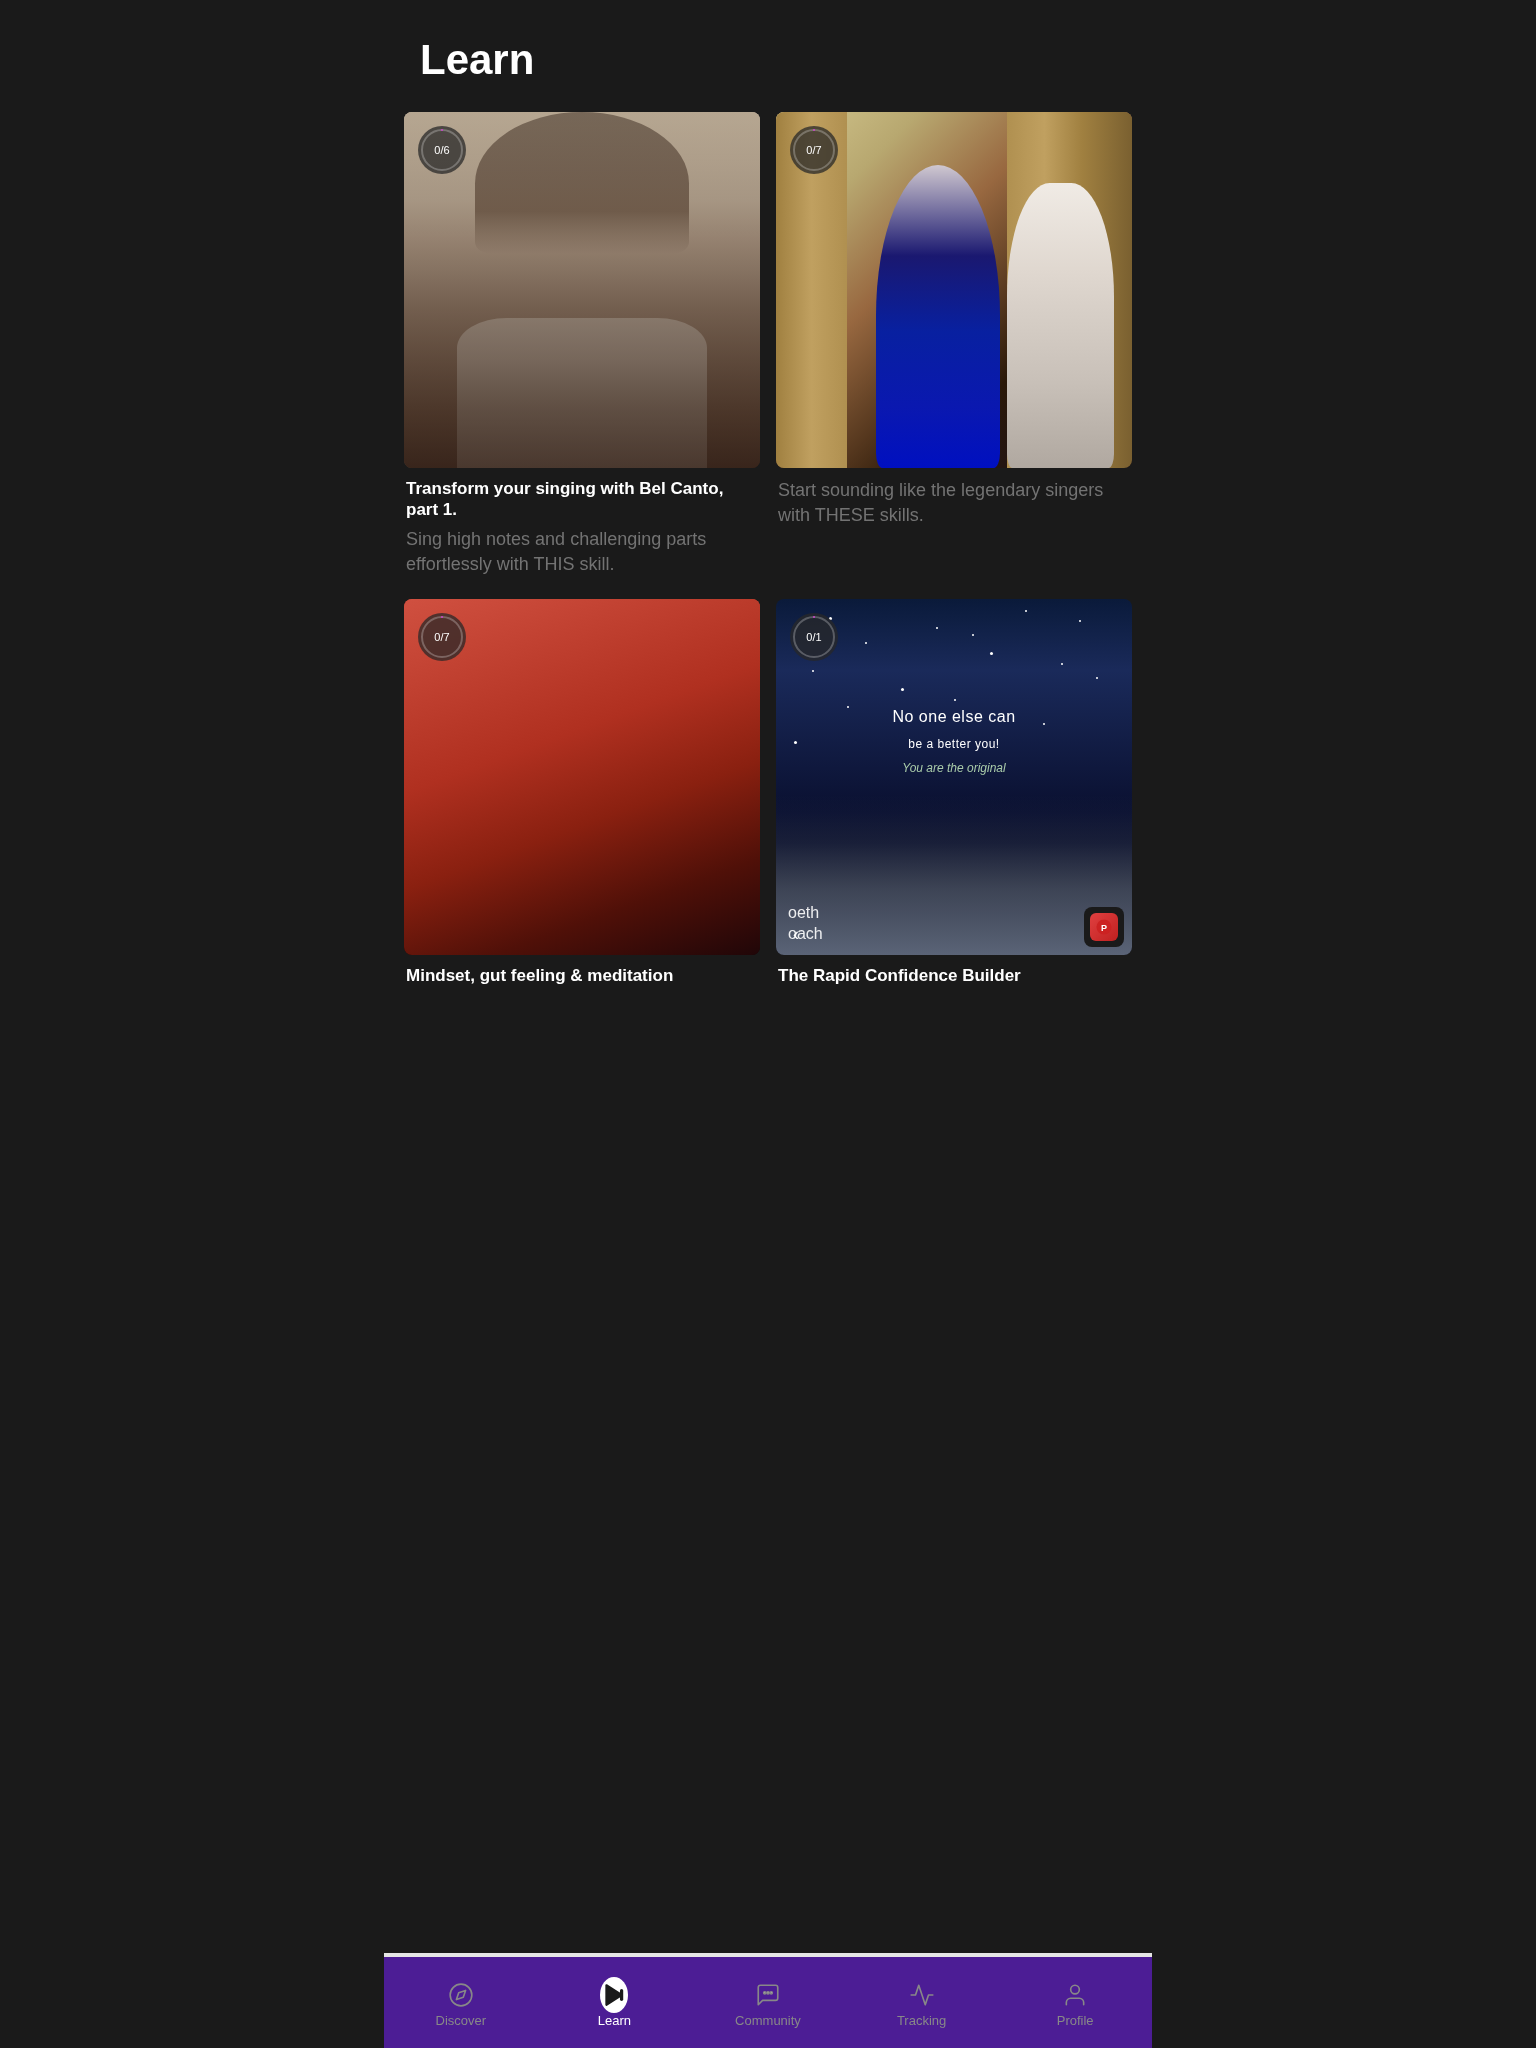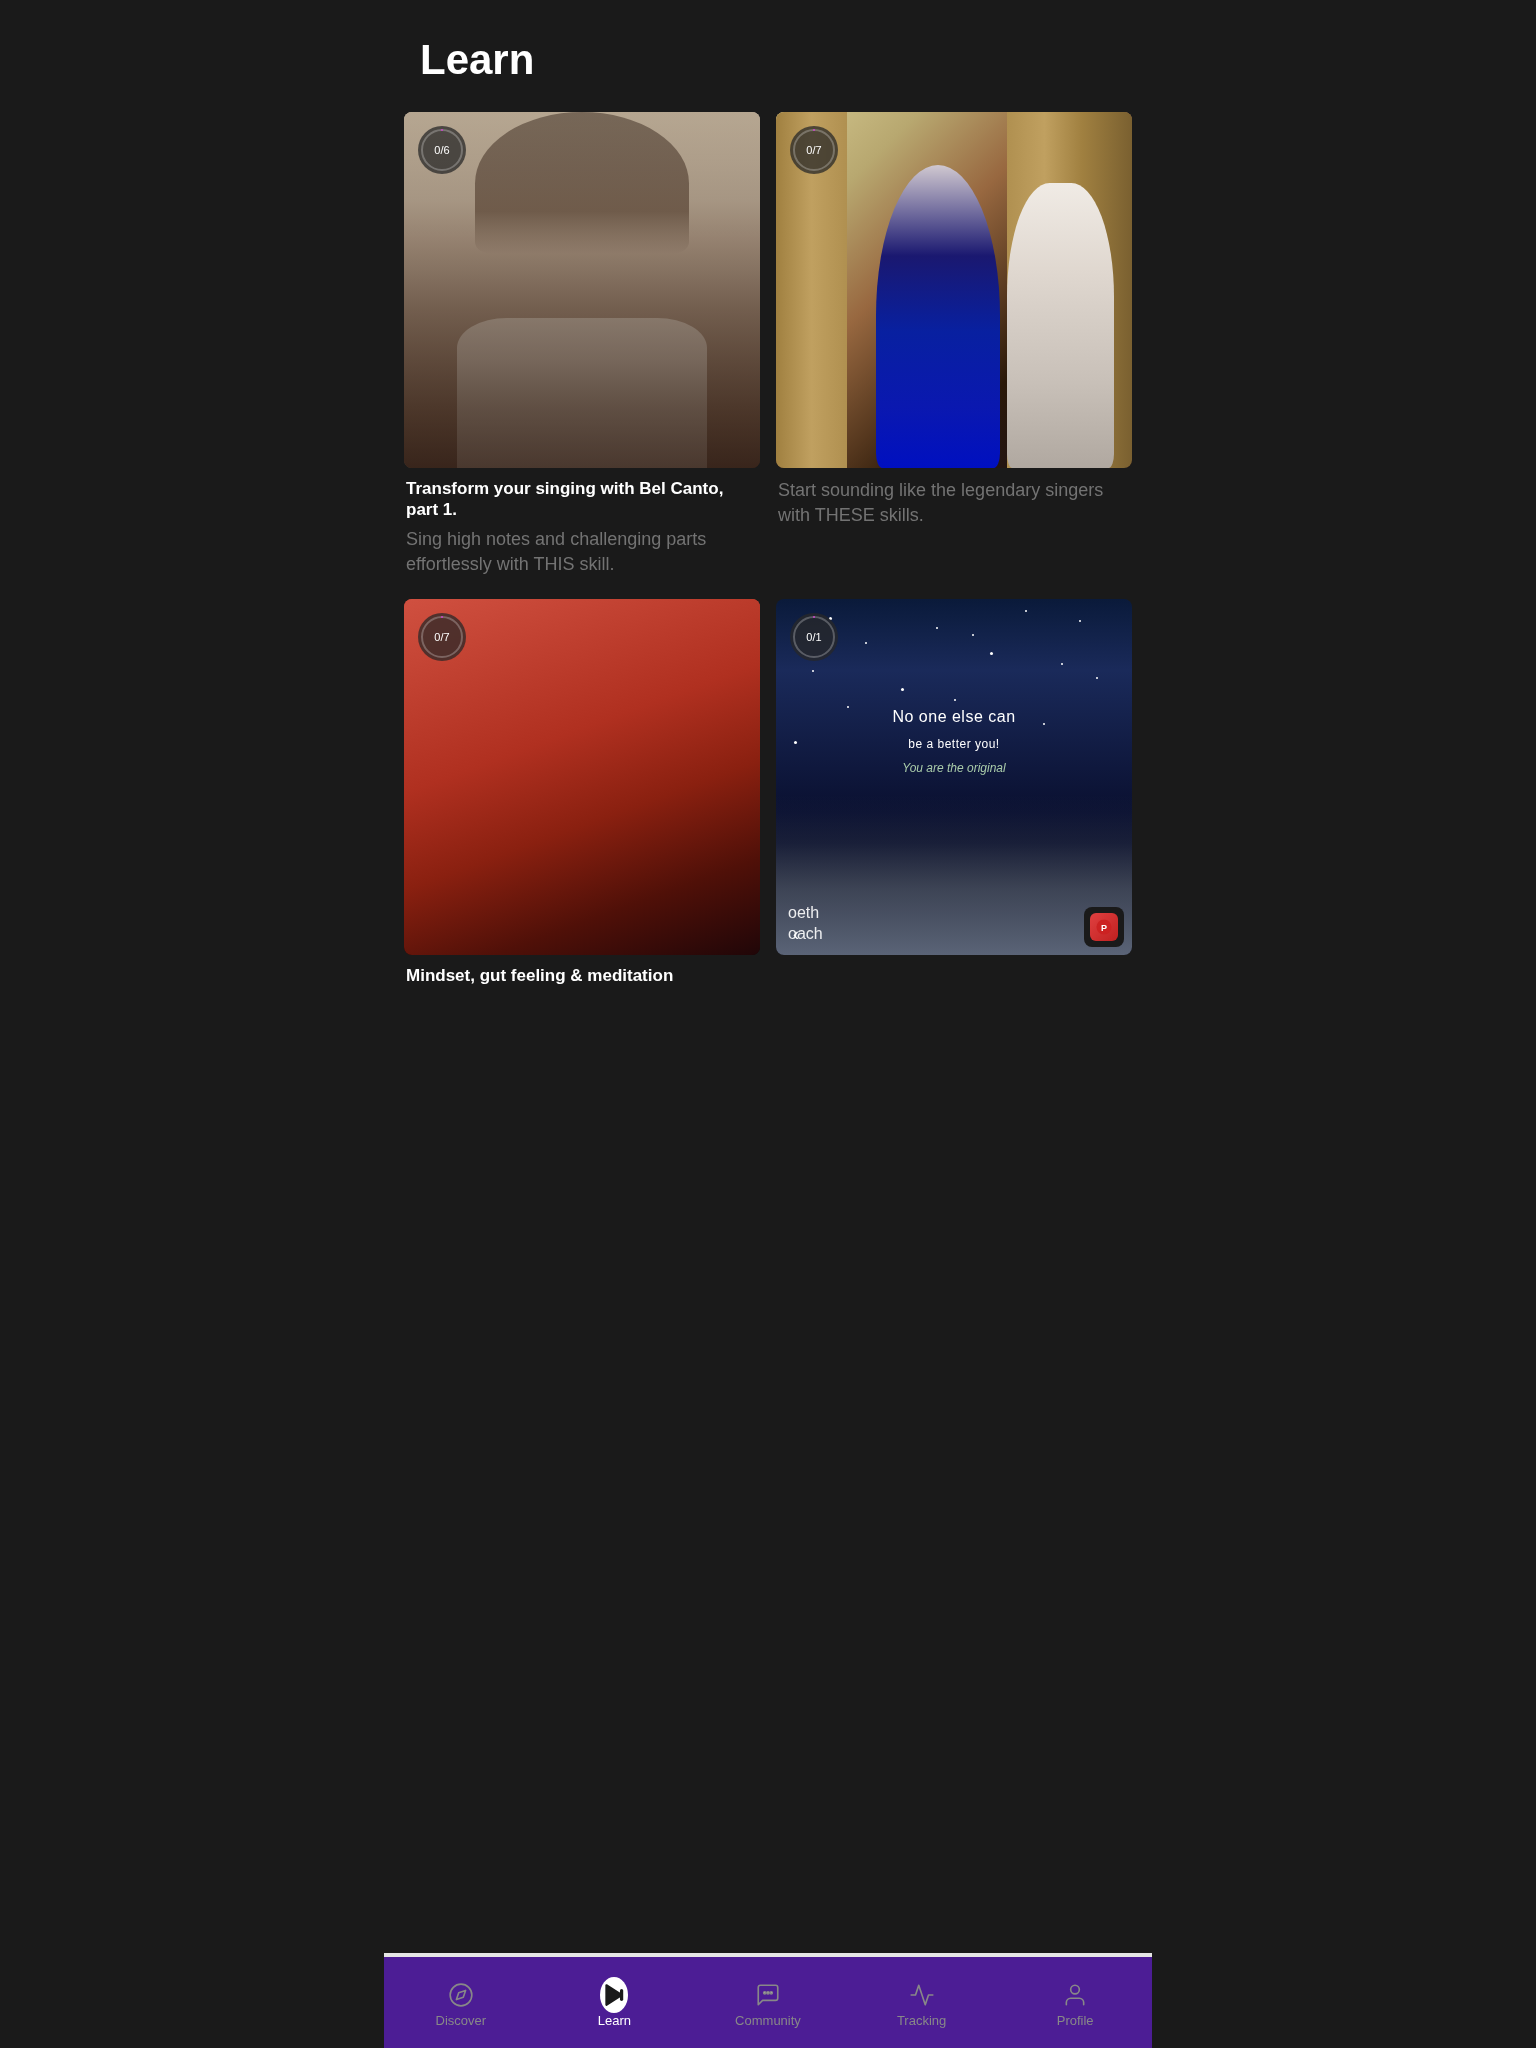--- a/index.html
+++ b/index.html
@@ -520,20 +520,23 @@
         <div class="progress-circle">
           <svg viewBox="0 0 52 52">
             <circle class="progress-circle-bg" cx="26" cy="26" r="24"></circle>
             <circle class="track" cx="26" cy="26" r="20"></circle>
             <circle class="bar" cx="26" cy="26" r="20" stroke-dasharray="0 125.66"></circle>
           </svg>
           <div class="progress-label">0/1</div>
         </div>
       </div>
     </div>
+    <div class="course-info">
+      <div class="course-title">The Rapid Confidence Builder</div>
+    </div>
   </div>
 
 </main>
 
 <nav class="tab-bar">
 
   <div class="tab-item">
     <div class="tab-icon">
       <svg viewBox="0 0 24 24" fill="none" stroke-width="1.5" stroke-linecap="round" stroke-linejoin="round">
         <circle cx="12" cy="12" r="10"></circle>

